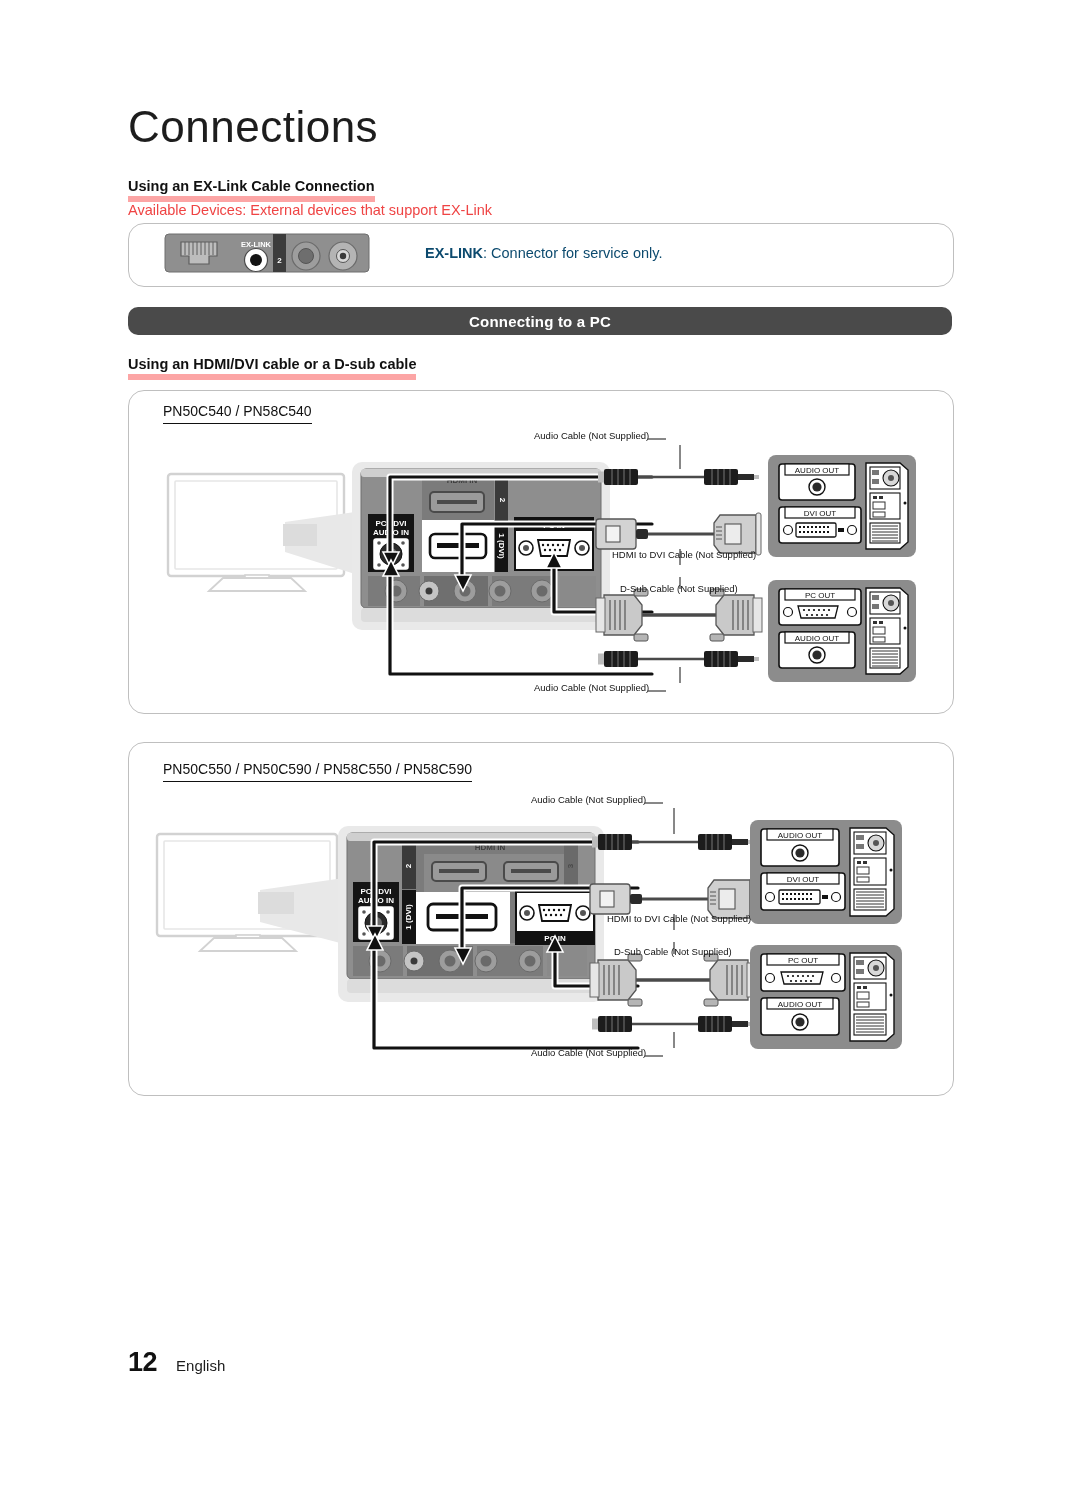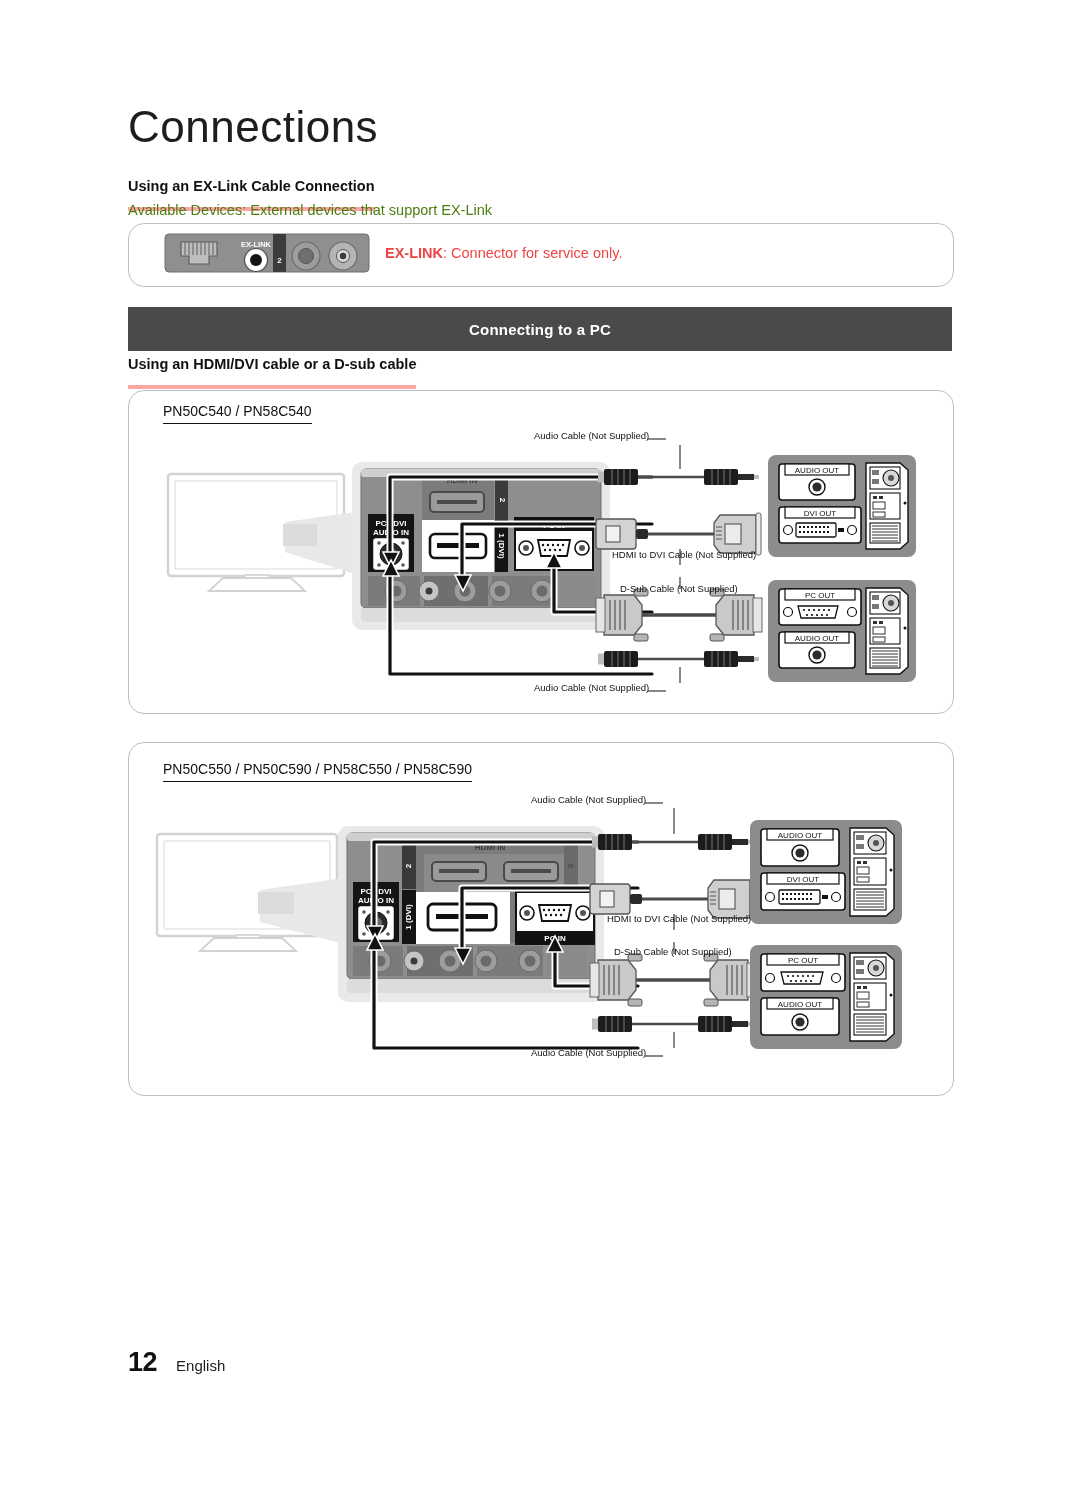--- a/index.html
+++ b/index.html
@@ -12,41 +12,41 @@
   .page{position:absolute;left:0;top:12px;width:1080px;height:1494px;overflow:hidden;}
 
   
   .page-title{
     position:absolute;left:128px;top:92px;
     font-size:44px;font-weight:400;letter-spacing:.5px;color:#1d1d1d;
     line-height:1.05;
   }
   .sub-head{
     position:absolute;font-size:14.5px;font-weight:700;color:#111;
-    border-bottom:4px solid #fca5a5;padding-bottom:12px;line-height:1.2;
+    border-bottom:6px solid #fca5a5;padding-bottom:1px;line-height:1.2;
   }
   .body-line{
-    position:absolute;font-size:14.5px;font-weight:400;color:#4d7c0f;line-height:1.2;
+    position:absolute;font-size:14.5px;font-weight:400;color:#ef4444;line-height:1.2;
   }
   .band{
-    position:absolute;left:128px;top:295px;width:824px;height:44px;
+    position:absolute;left:128px;top:295px;width:824px;height:28px;
     background:#4a4a4a;color:#fff;font-size:15px;font-weight:700;
-    display:flex;align-items:center;justify-content:center;letter-spacing:.2px;
+    display:flex;align-items:center;justify-content:center;letter-spacing:.2px;border-radius:10px;
   }
 
   
   .card{
     position:absolute;border:1.6px solid #bfbfbf;border-radius:16px;background:#fff;
   }
   .model-label{
     position:absolute;font-size:14px;font-weight:400;color:#111;
     border-bottom:1.6px solid #111;padding-bottom:4px;white-space:nowrap;
   }
   .exlink-note{
-    position:absolute;font-size:14.5px;color:#ef4444;white-space:nowrap;
+    position:absolute;font-size:14.5px;color:#0c4a6e;white-space:nowrap;margin-left:40px;
   }
   .exlink-note b{font-weight:700;}
 
   
   .footer{position:absolute;left:128px;top:1335px;display:flex;align-items:baseline;gap:19px;}
   .footer .num{font-size:27px;font-weight:700;color:#111;letter-spacing:-.5px;}
   .footer .lang{font-size:15px;color:#1d1d1d;}
 
   
   .svgbox{position:absolute;}

